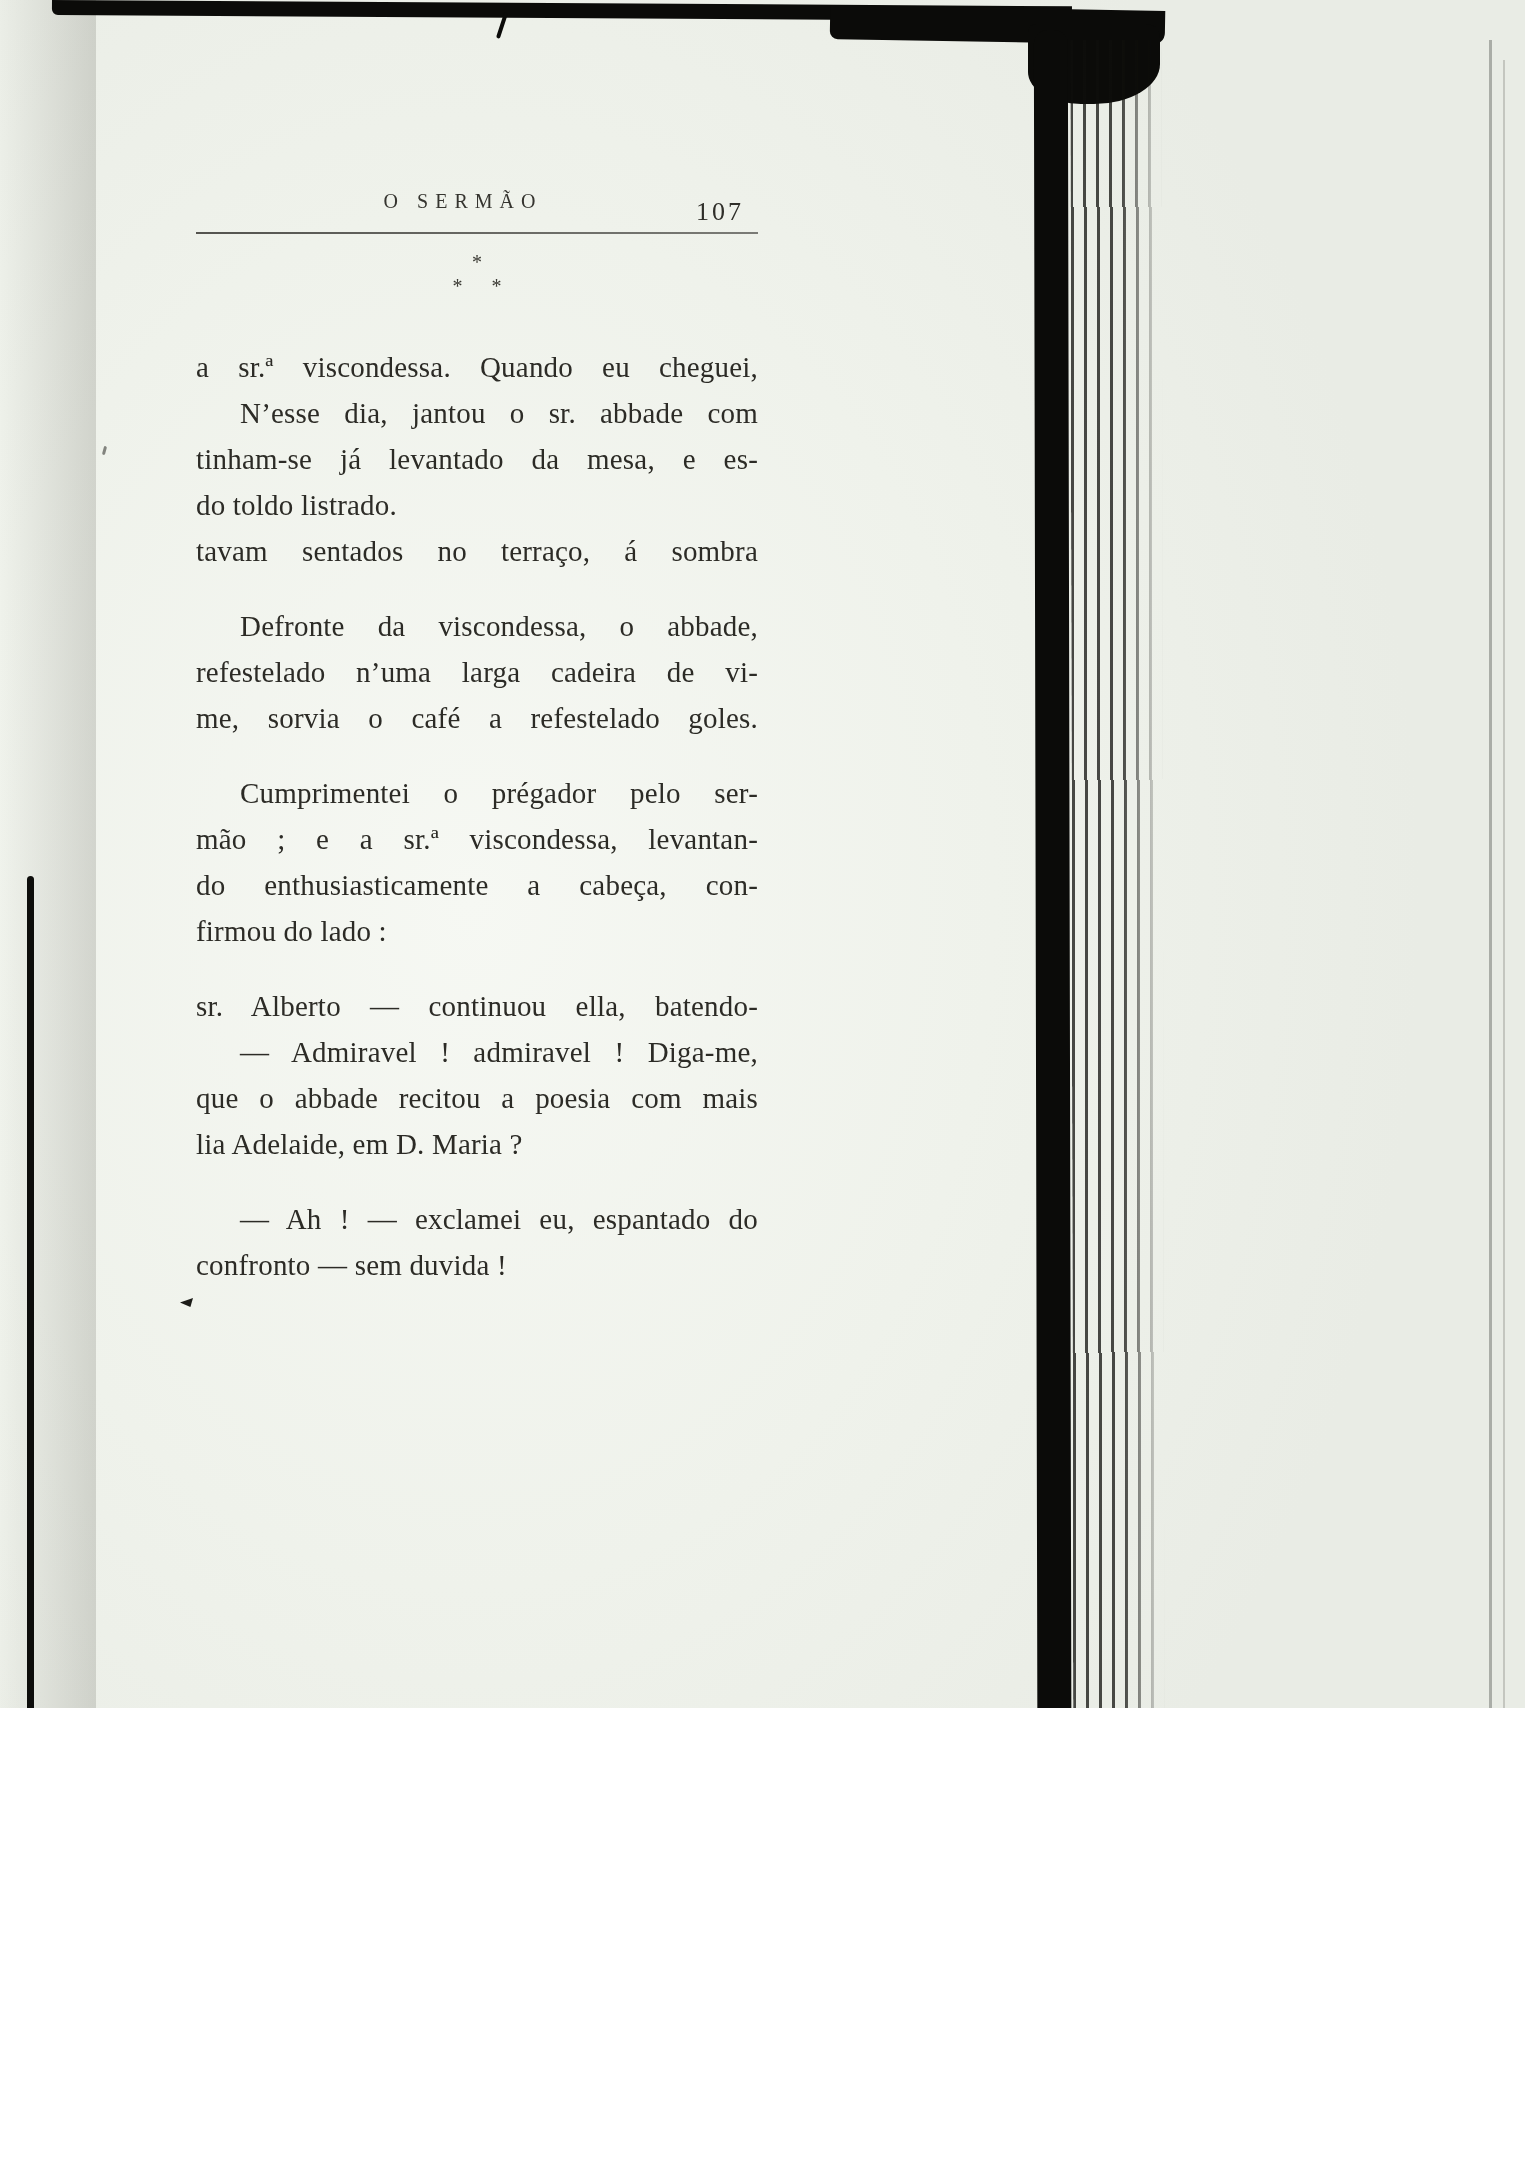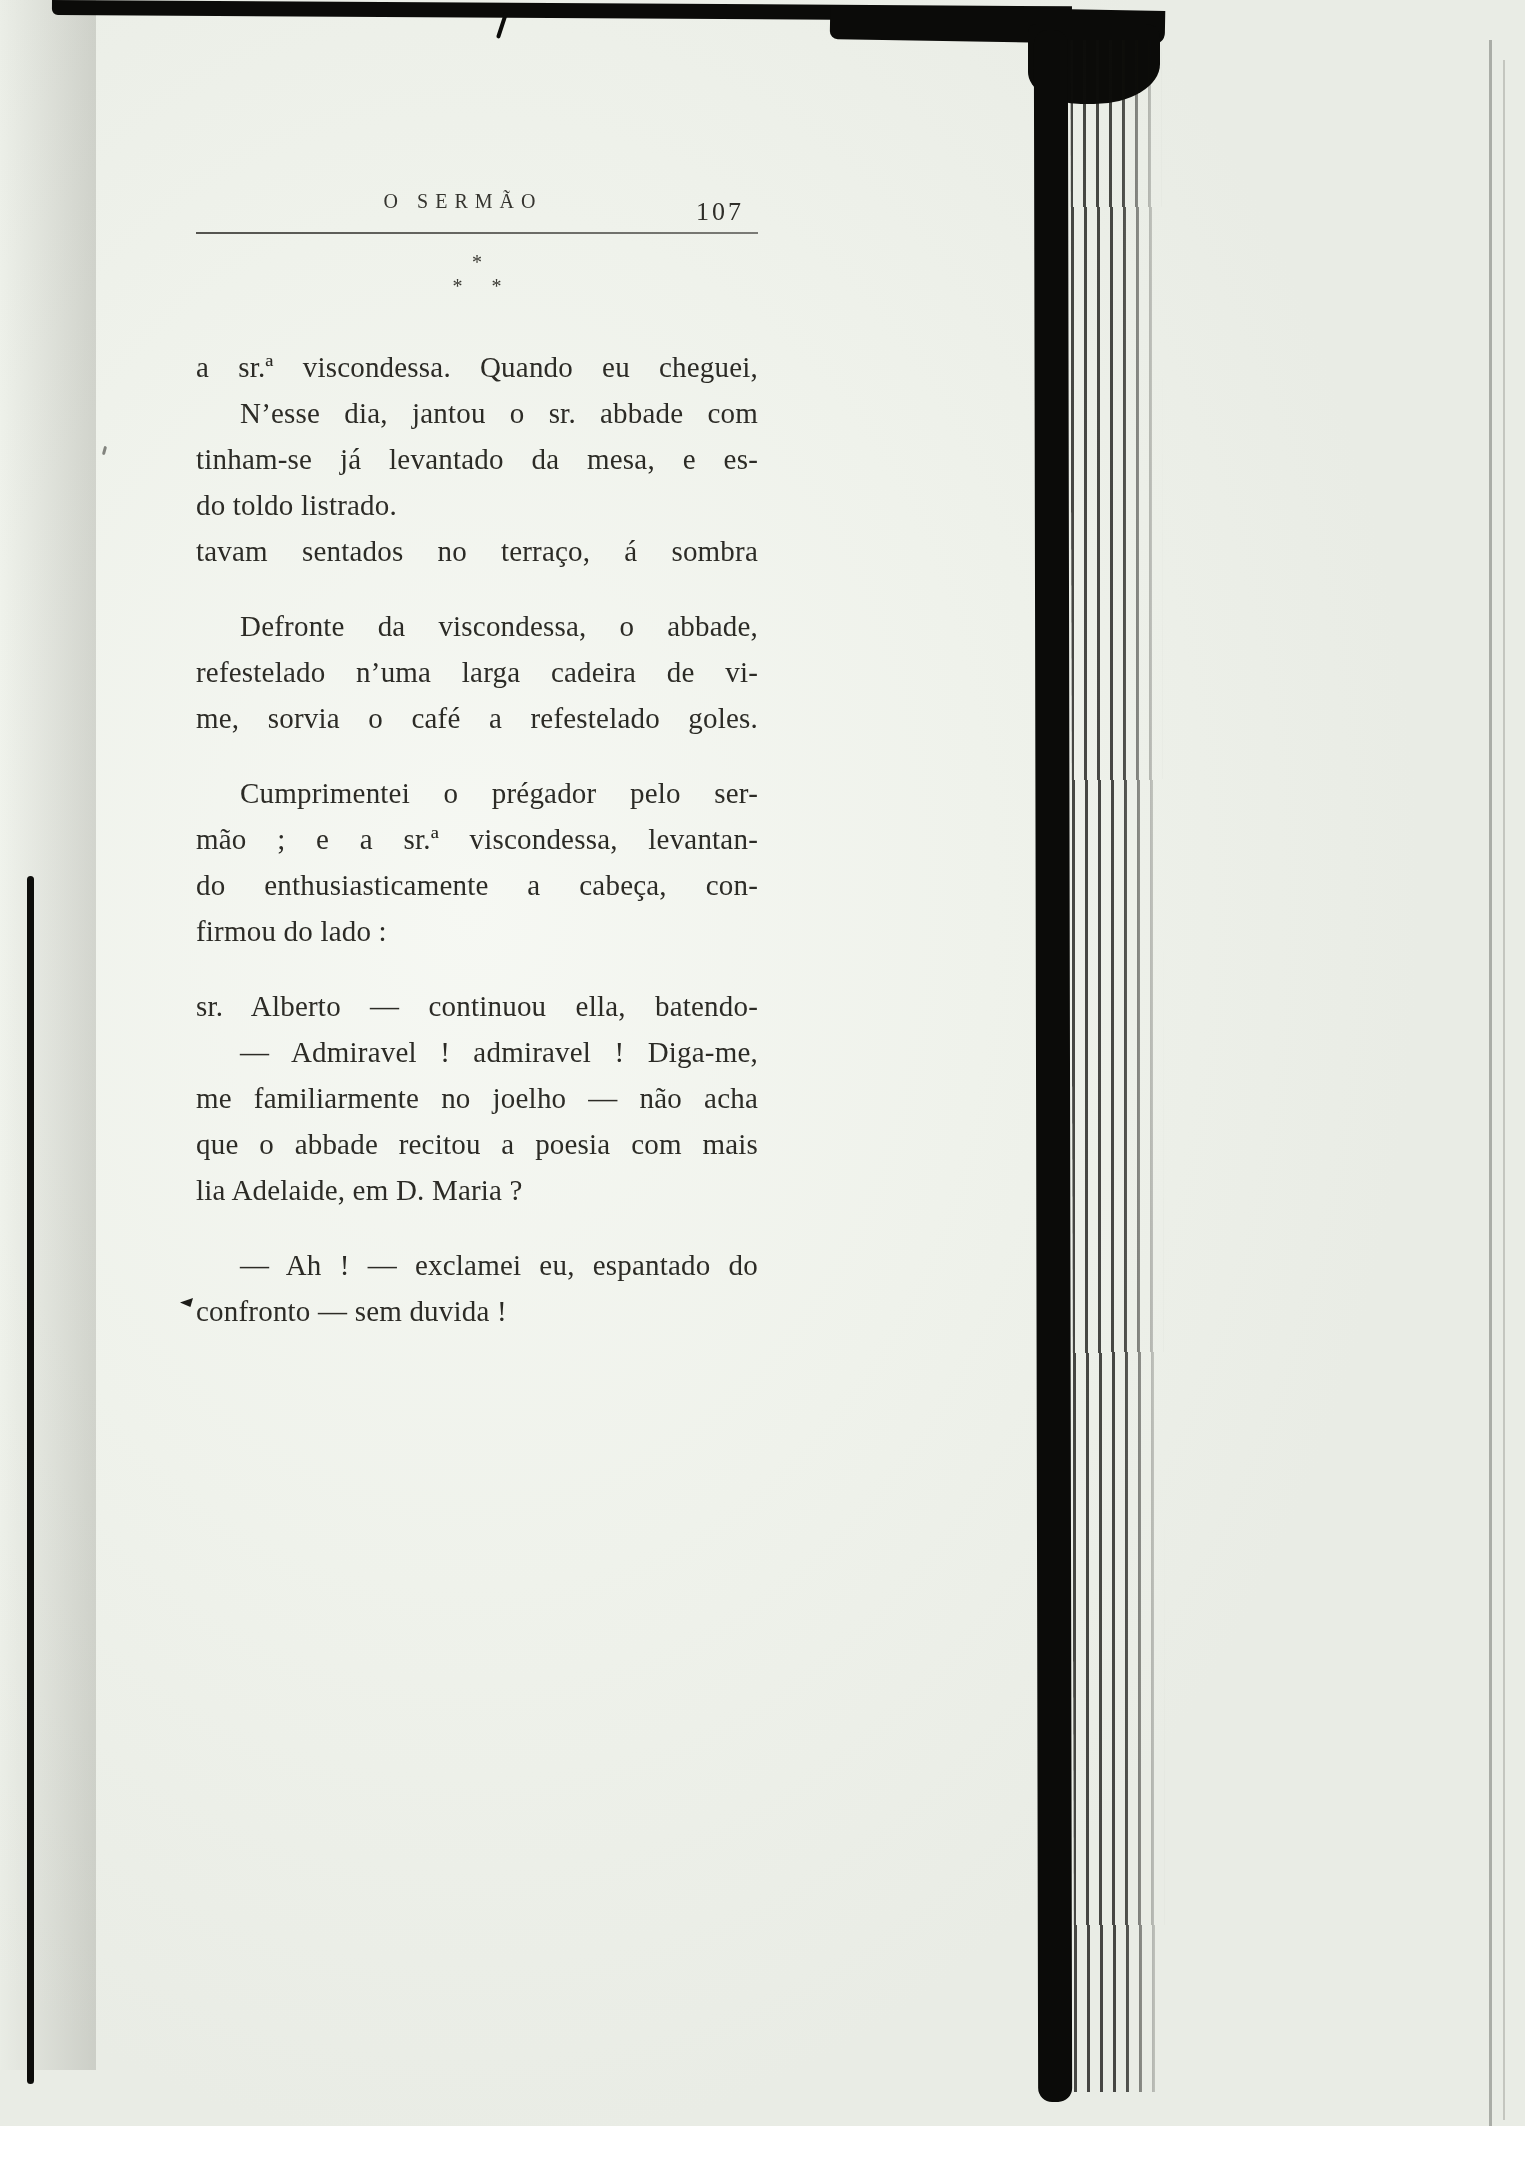--- a/index.html
+++ b/index.html
@@ -1,19 +1,19 @@
 <!DOCTYPE html>
 <html><head>
 <meta charset="utf-8">
 <style>
   html, body { margin: 0; padding: 0; }
   .scan {
     position: relative;
     width: 1525px;
-    height: 2126px;
+    height: 1708px;
     overflow: hidden;
     background: radial-gradient(ellipse 950px 1250px at 470px 900px,
                 #f6f8f3 0%, #eff2eb 55%, #e9ece5 100%);
     font-family: "Liberation Serif", "DejaVu Serif", serif;
   }
 
   
   .artifact { position: absolute; background: #0b0b09; }
 
   .edge-top      { left: 52px;  top: 0;      width: 1020px; height: 15px;
@@ -141,21 +141,20 @@
         <div class="line indent">Cumprimentei o prégador pelo ser-</div>
         <div class="line">mão ; e a sr.ª viscondessa, levantan-</div>
         <div class="line">do enthusiasticamente a cabeça, con-</div>
         <div class="line last">firmou do lado :</div>
       <p></p>
 
       <p class="para">
         </p>
         <div class="line">sr. Alberto — continuou ella, batendo-</div>
         <div class="line indent">— Admiravel ! admiravel ! Diga-me,</div>
-        <div class="line">me familiarmente no joelho — não acha</div>
         <div class="line">que o abbade recitou a poesia com mais</div>
         <div class="line last">lia Adelaide, em D. Maria ?</div>
       <p></p>
 
       <p class="para">
         </p>
         <div class="line indent">— Ah ! — exclamei eu, espantado do</div>
         <div class="line last">confronto — sem duvida !</div>
       <p></p>
 

